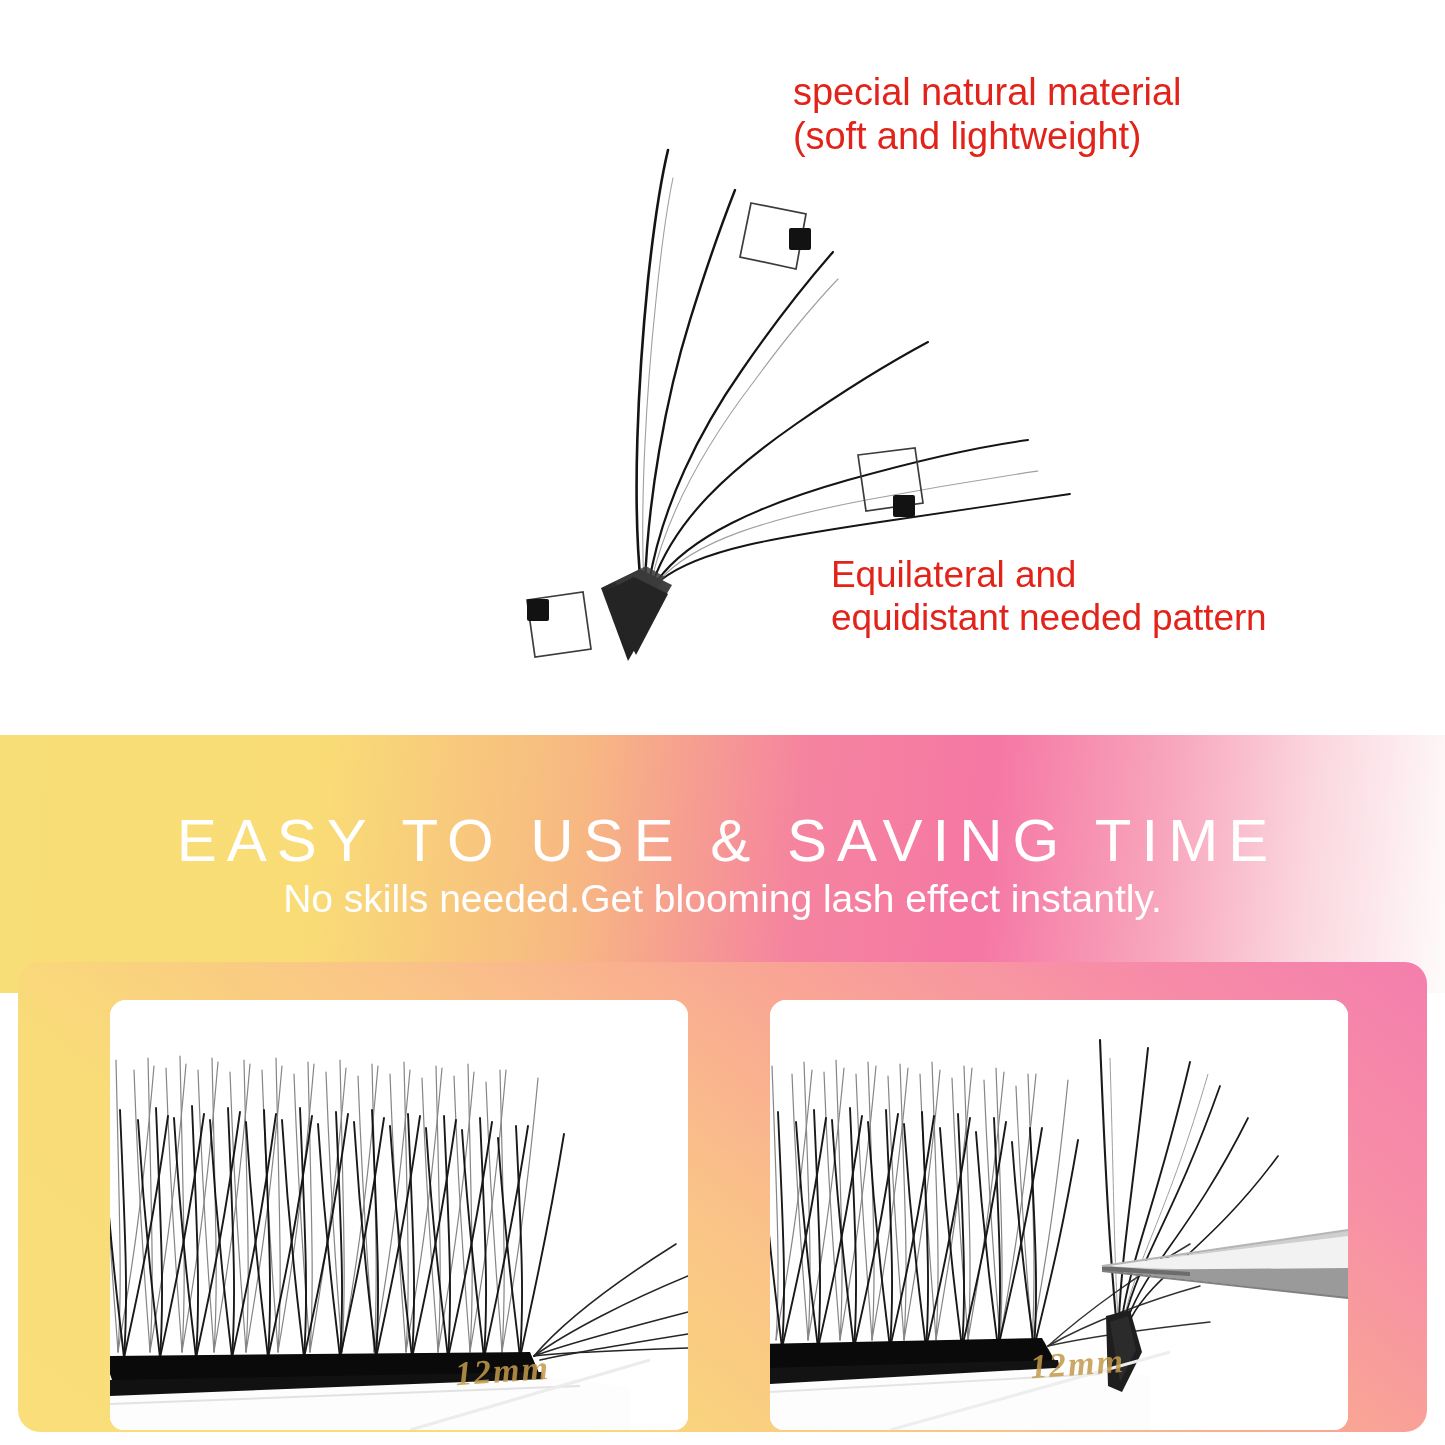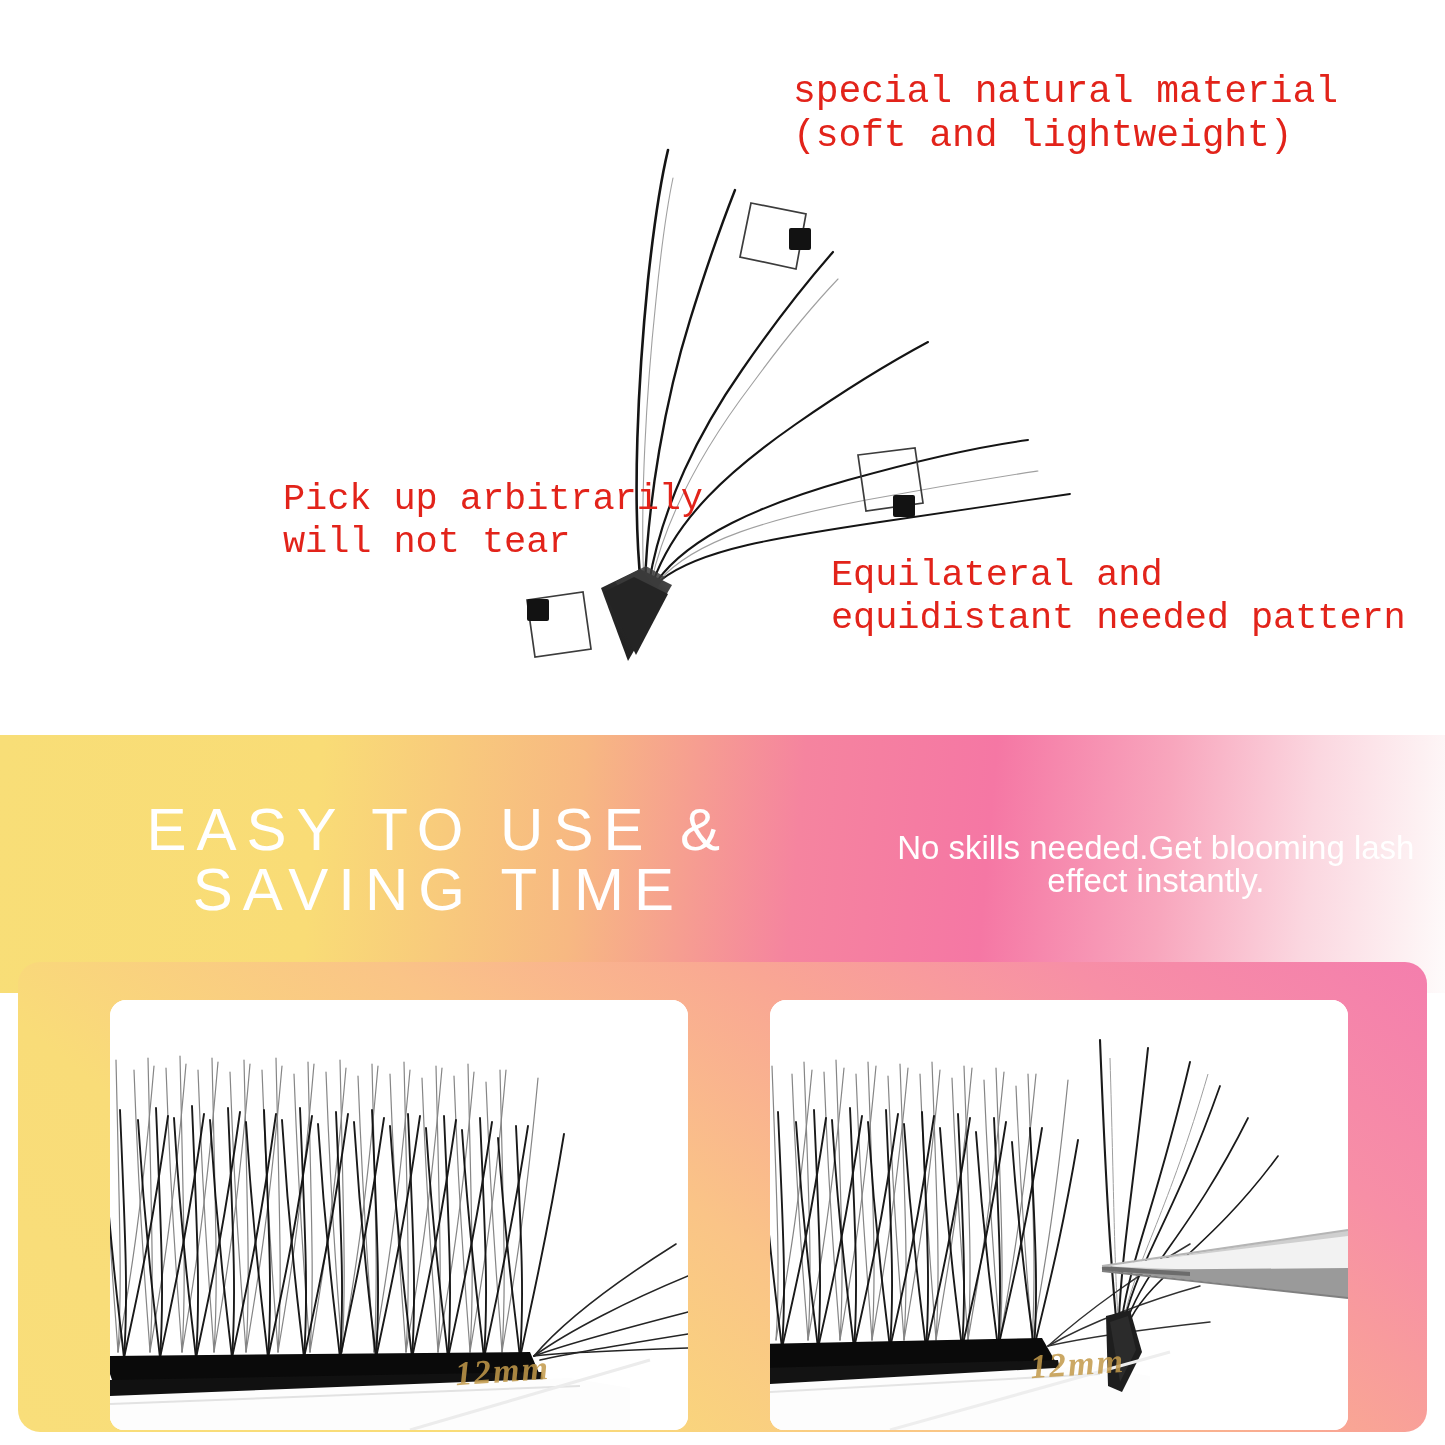--- a/index.html
+++ b/index.html
@@ -23,21 +23,21 @@
     background: #ffffff;
   }
   #lash-diagram-svg {
     position: absolute;
     left: 0; top: 0;
     width: 1445px; height: 735px;
   }
   .callout-text {
     position: absolute;
     color: #e2231a;
-    font-family: Liberation Mono, monospace;
+    font-family: Liberation Sans, sans-serif;
     font-weight: 400;
     line-height: 1.16;
     white-space: pre-line;
     letter-spacing: -0.1px;
   }
   #callout-material {
     left: 793px; top: 70px;
     font-size: 38px;
   }
   #callout-pickup {
@@ -58,35 +58,36 @@
         #f8de77 0%,
         #f9dc76 22%,
         #f7b882 40%,
         #f5849f 55%,
         #f577a4 68%,
         #f8a6bd 80%,
         #fbd7e0 90%,
         #fdf0f2 97%,
         #fefbfb 100%);
     display: flex;
+    flex-direction: column;
     align-items: center;
     justify-content: center;
   }
   #banner-headline {
     color: #ffffff;
     font-size: 60px;
     font-weight: 400;
     letter-spacing: 10px;
     line-height: 1;
     margin: 0 0 8px 10px;
     text-align: center;
   }
   #banner-subtitle {
     color: #ffffff;
-    font-size: 33px;
+    font-size: 39px;
     font-weight: 400;
     letter-spacing: 0px;
     line-height: 1;
     margin: 0;
     text-align: center;
   }
 
   
   #photos-section {
     position: absolute;
@@ -175,22 +176,20 @@
 
     <g>
       <polygon points="527,600 583,592 591,649 535,657" fill="none" stroke="#3c3c3c" stroke-width="1.7"></polygon>
       <rect x="527" y="599" width="22" height="22" fill="#121212" rx="2"></rect>
     </g>
   </svg>
 
   <div class="callout-text" id="callout-material">special natural material
 (soft and lightweight)</div>
 
-  <div class="callout-text" id="callout-pickup">Pick up arbitrarily
-will not tear</div>
 
   <div class="callout-text" id="callout-equilateral">Equilateral and
 equidistant needed pattern</div>
 </div>
 
 <div id="banner-section">
   <div id="banner-headline">EASY TO USE &amp; SAVING TIME</div>
   <div id="banner-subtitle">No skills needed.Get blooming lash effect instantly.</div>
 </div>
 

